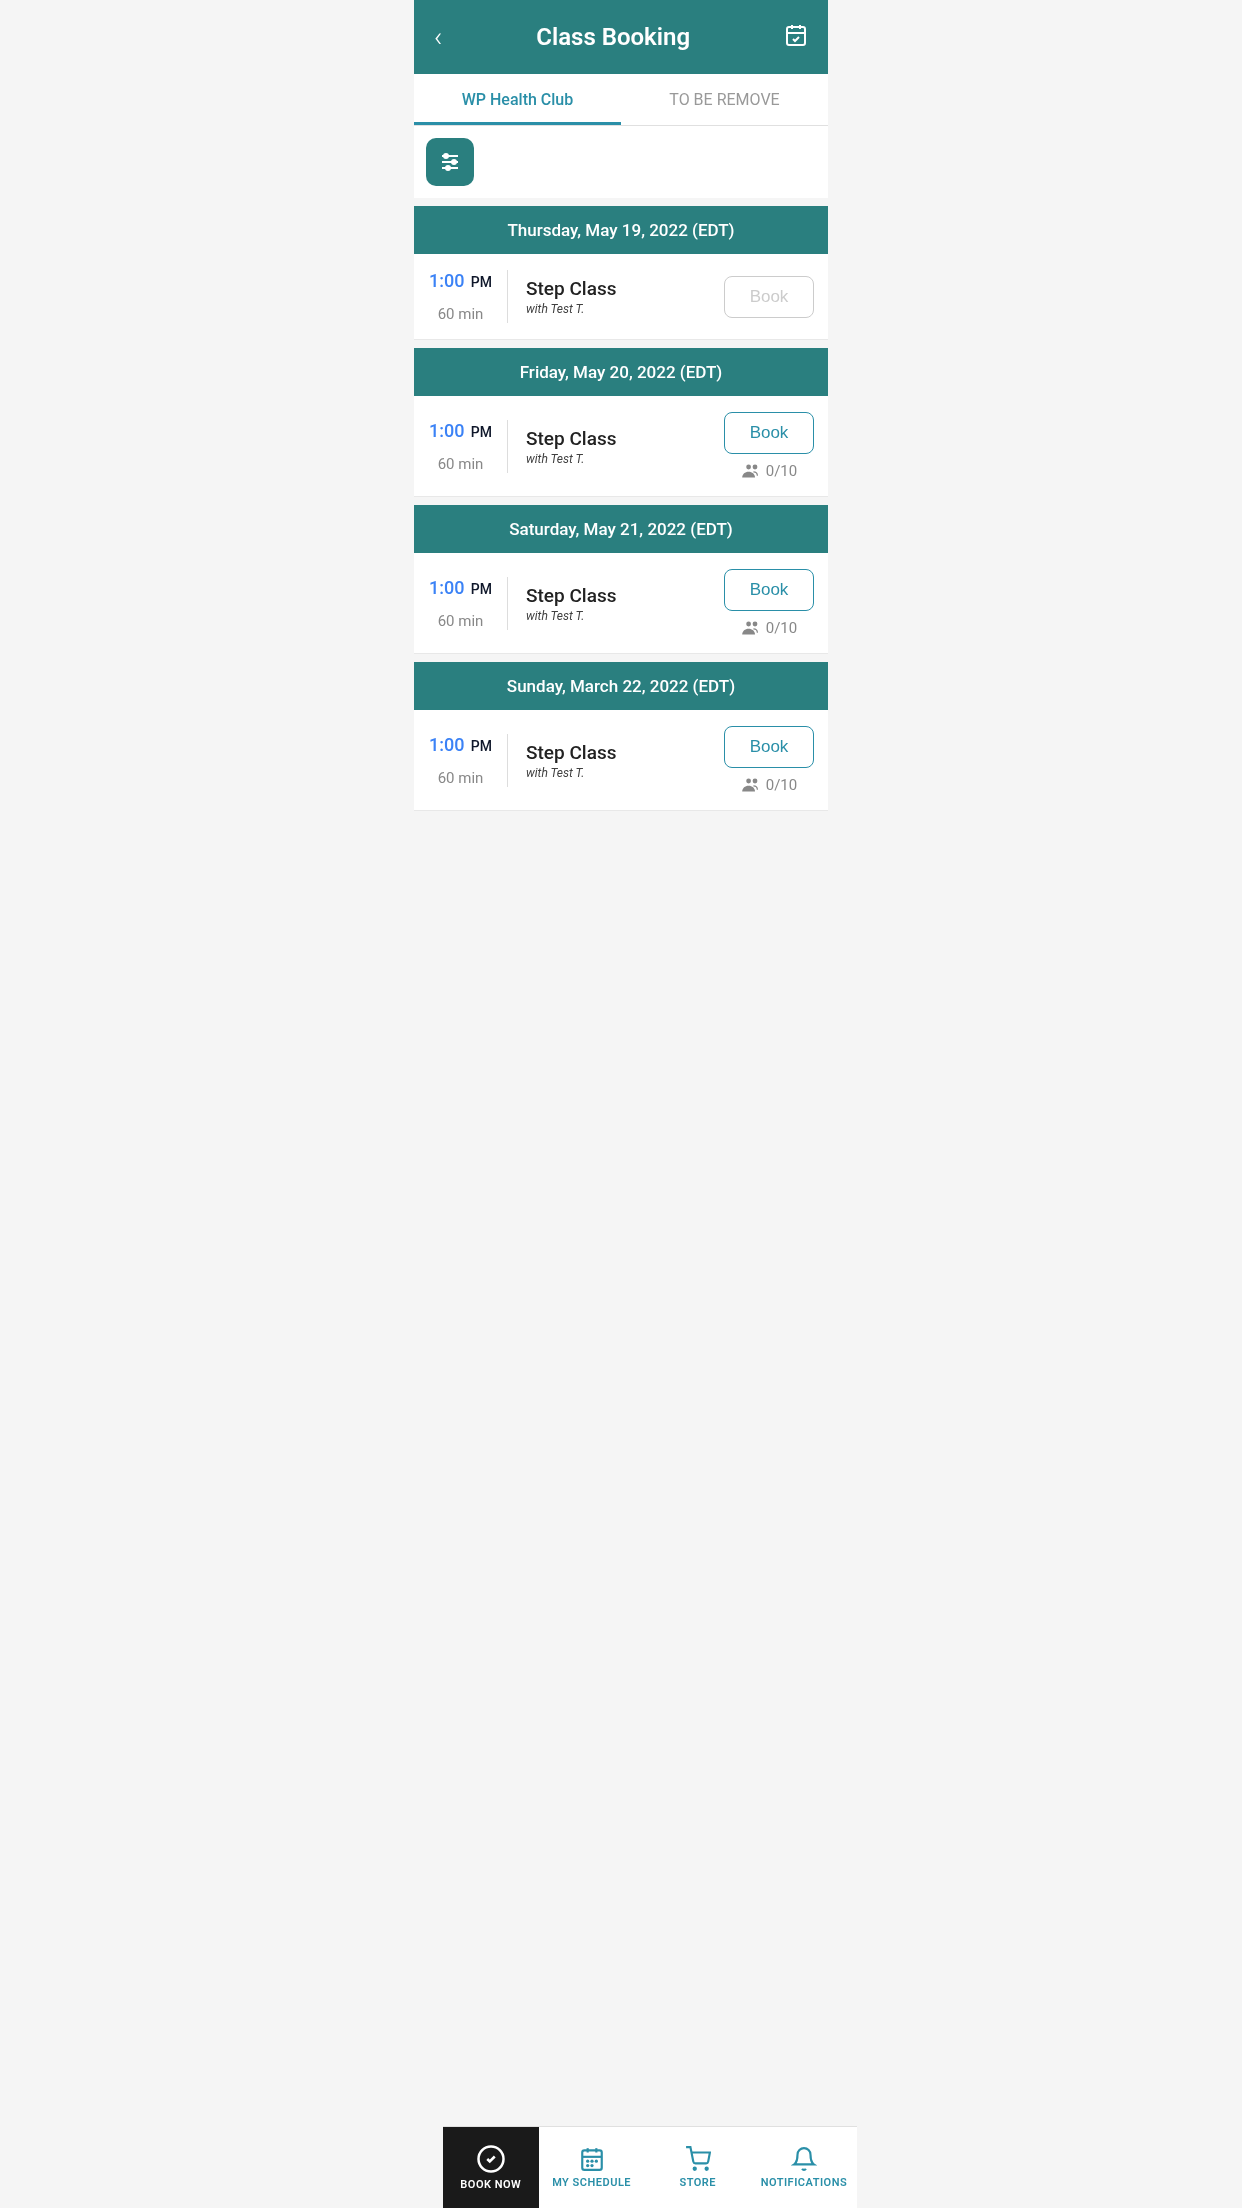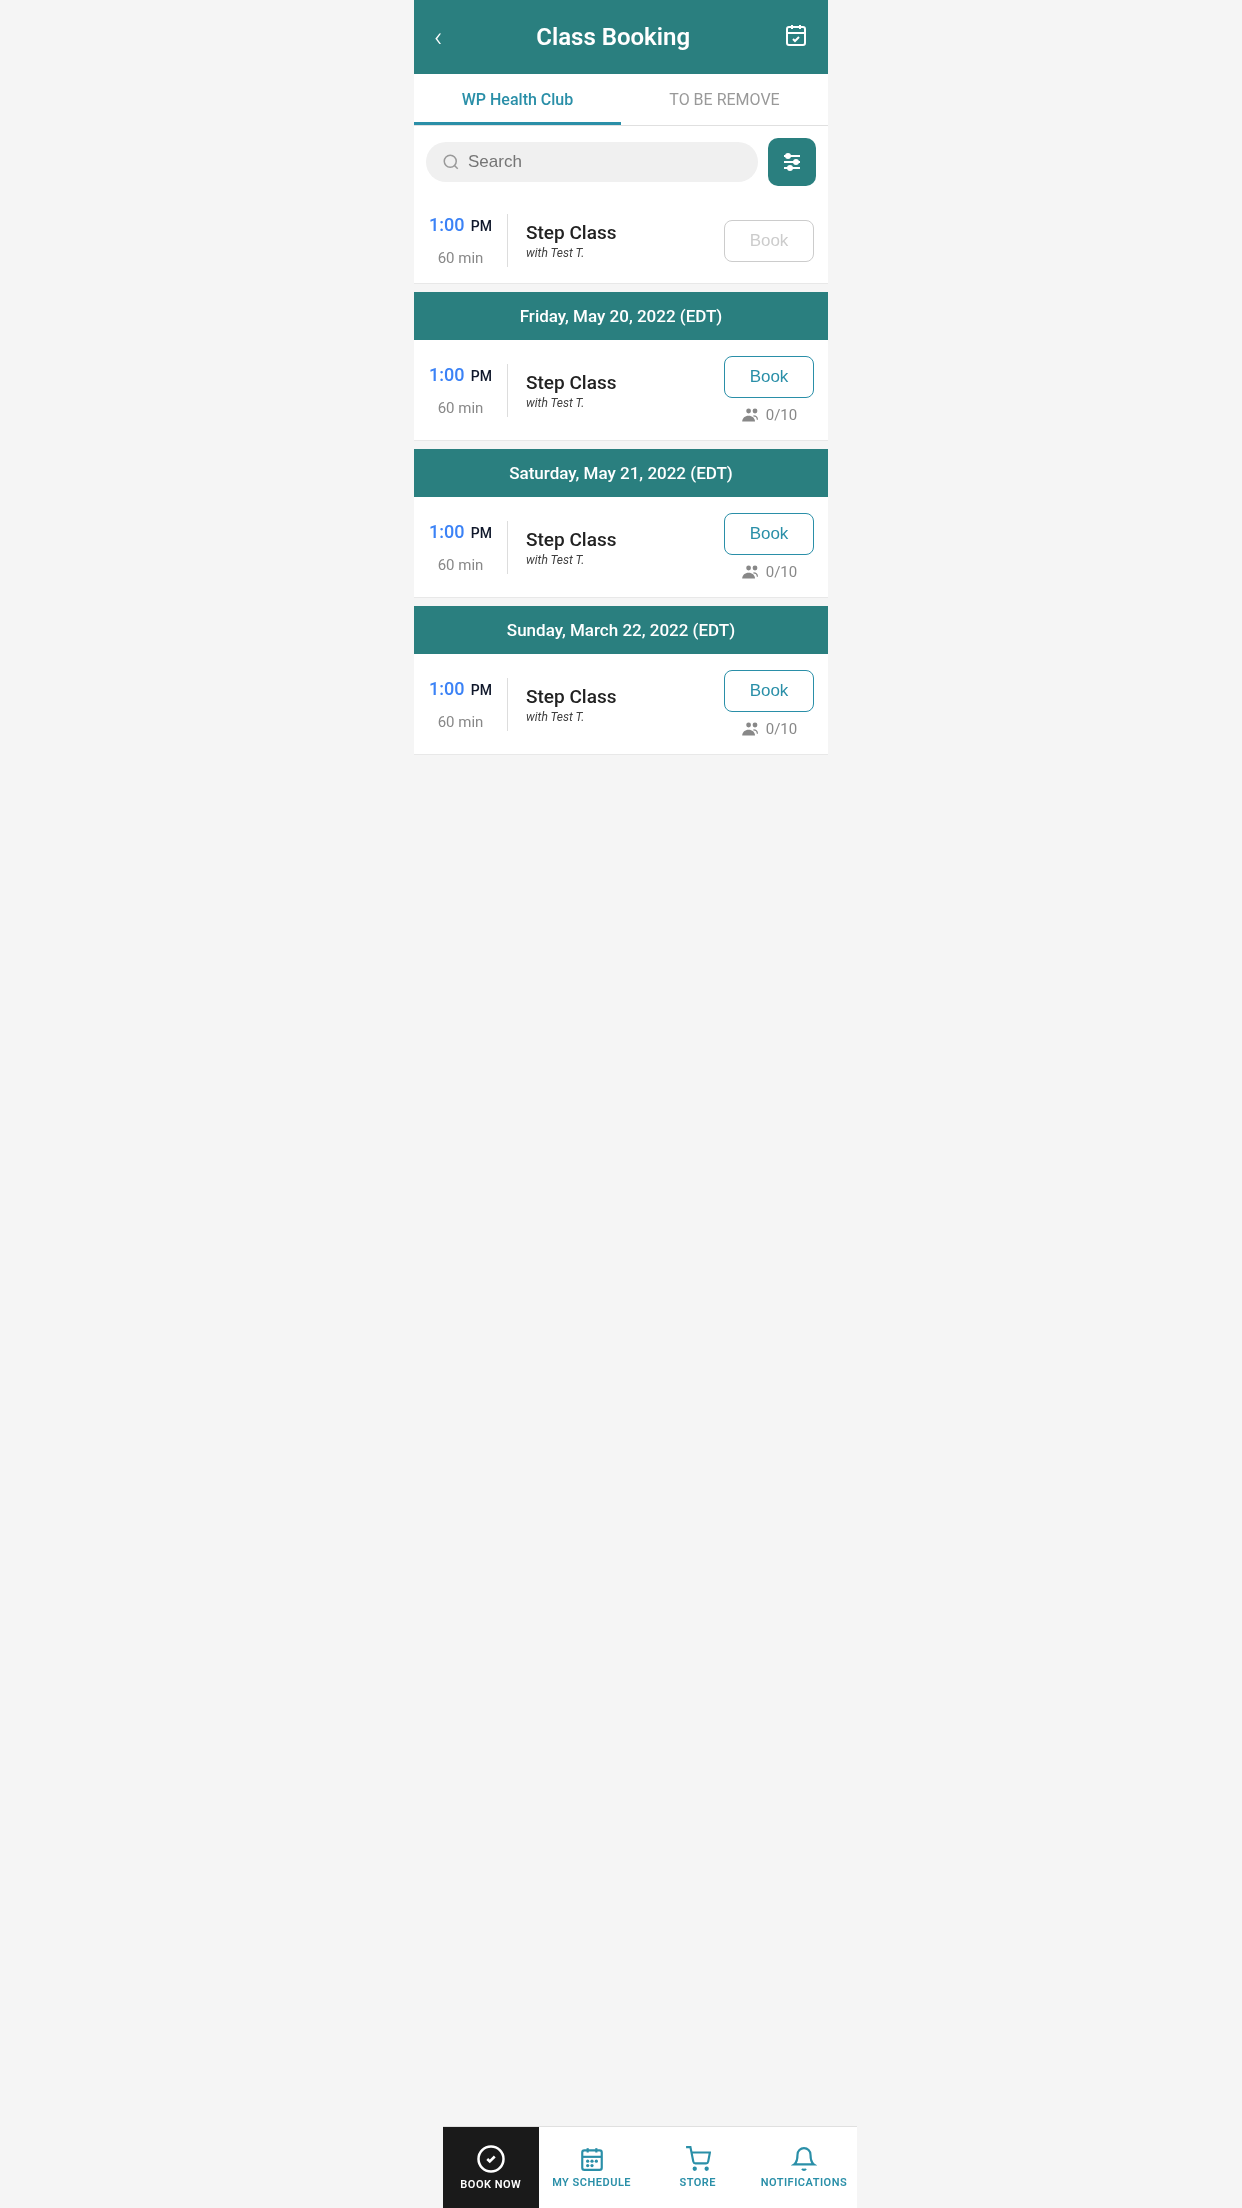--- a/index.html
+++ b/index.html
@@ -294,41 +294,37 @@
 <div class="tabs">
   <div class="tab active">
     <span>WP Health Club</span>
   </div>
   <div class="tab">
     <span>TO BE REMOVE</span>
   </div>
 </div>
 
 <div class="search-container">
-  <div class="search-input-wrapper">
-    <svg class="icon-svg-sm" viewBox="0 0 24 24" fill="none" stroke="#999" stroke-width="2">
-      <circle cx="11" cy="11" r="8"></circle>
-      <line x1="21" y1="21" x2="16.65" y2="16.65"></line>
-    </svg>
-    <input class="search-input" type="text" placeholder="Search" style="">
-  </div>
   <button class="filter-btn">
     <svg class="icon-svg" viewBox="0 0 24 24" fill="none" stroke="white" stroke-width="2">
       <line x1="4" y1="6" x2="20" y2="6"></line>
       <line x1="4" y1="12" x2="20" y2="12"></line>
       <line x1="4" y1="18" x2="20" y2="18"></line>
       <circle cx="8" cy="6" r="2" fill="white"></circle>
       <circle cx="16" cy="12" r="2" fill="white"></circle>
       <circle cx="10" cy="18" r="2" fill="white"></circle>
     </svg>
   </button>
 </div>
 
 <div class="content">
 
+  <div class="date-header">
+    <span>Thursday, May 19, 2022 (EDT)</span>
+  </div>
   <div class="class-row">
     <div class="time-block">
       <div class="time-main">
         <span class="time-hour">1:00</span>
         <span class="time-period">PM</span>
       </div>
       <div class="time-duration">60 min</div>
     </div>
     <div class="class-info">
       <div class="class-name">Step Class</div>

